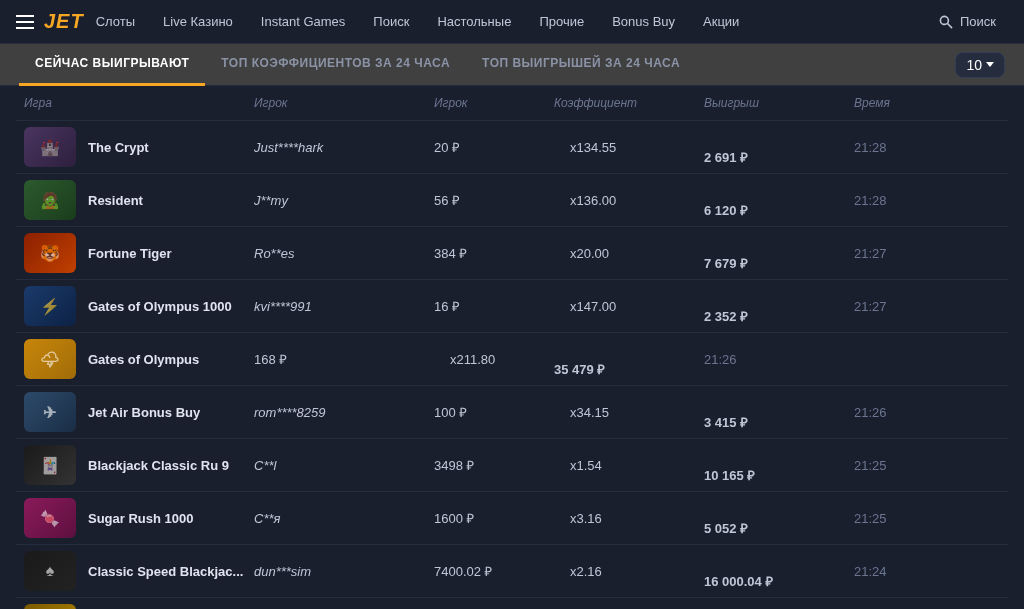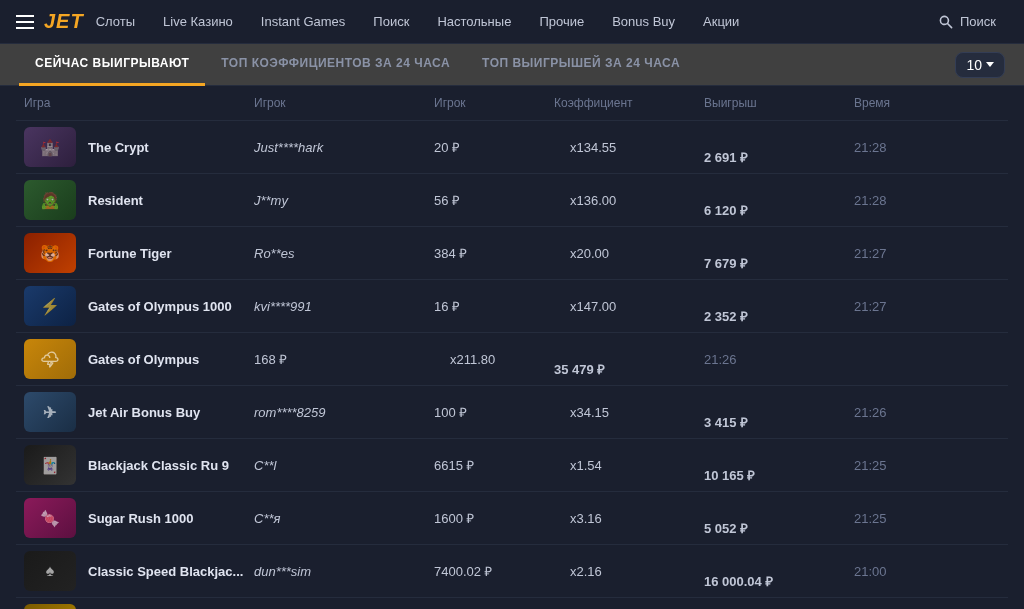--- a/index.html
+++ b/index.html
@@ -134,20 +134,21 @@
       padding: 0 16px;
       background-color: #1a1f2e;
     }
     .table-header {
       display: grid;
       grid-template-columns: 230px 180px 120px 150px 150px 100px;
       padding: 10px 8px;
       color: #6b7590;
       font-size: 12px;
       border-bottom: 1px solid #252c3d;
+      font-style: italic;
     }
     .table-row {
       display: grid;
       grid-template-columns: 230px 180px 120px 150px 150px 100px;
       padding: 6px 8px;
       border-bottom: 1px solid #252c3d;
       align-items: center;
     }
     .game-cell {
       display: flex;
@@ -353,21 +354,21 @@
       <div class="table-row">
     <div class="game-cell">
       <div class="game-thumb thumb-blackjack">
         <div class="thumb-inner">
           <span class="thumb-icon">🃏</span>
         </div>
       </div>
       <span class="game-name">Blackjack Classic Ru 9</span>
     </div>
     <div class="player-name">C**l</div>
-    <div class="bet-val">6615 ₽</div>
+    <div class="bet-val">3498 ₽</div>
     <div class="coeff-val">x1.54</div>
     <div class="win-val">10 165 ₽</div>
     <div class="time-val">21:25</div>
   </div>
       <div class="table-row">
     <div class="game-cell">
       <div class="game-thumb thumb-sugar-rush">
         <div class="thumb-inner">
           <span class="thumb-icon">🍬</span>
         </div>
@@ -386,21 +387,21 @@
         <div class="thumb-inner">
           <span class="thumb-icon">♠</span>
         </div>
       </div>
       <span class="game-name">Classic Speed Blackjac...</span>
     </div>
     <div class="player-name">dun***sim</div>
     <div class="bet-val">7400.02 ₽</div>
     <div class="coeff-val">x2.16</div>
     <div class="win-val">16 000.04 ₽</div>
-    <div class="time-val">21:00</div>
+    <div class="time-val">21:24</div>
   </div>
       <div class="table-row">
     <div class="game-cell">
       <div class="game-thumb thumb-ancient-egypt">
         <div class="thumb-inner">
           
         </div>
       </div>
 
     </div>

